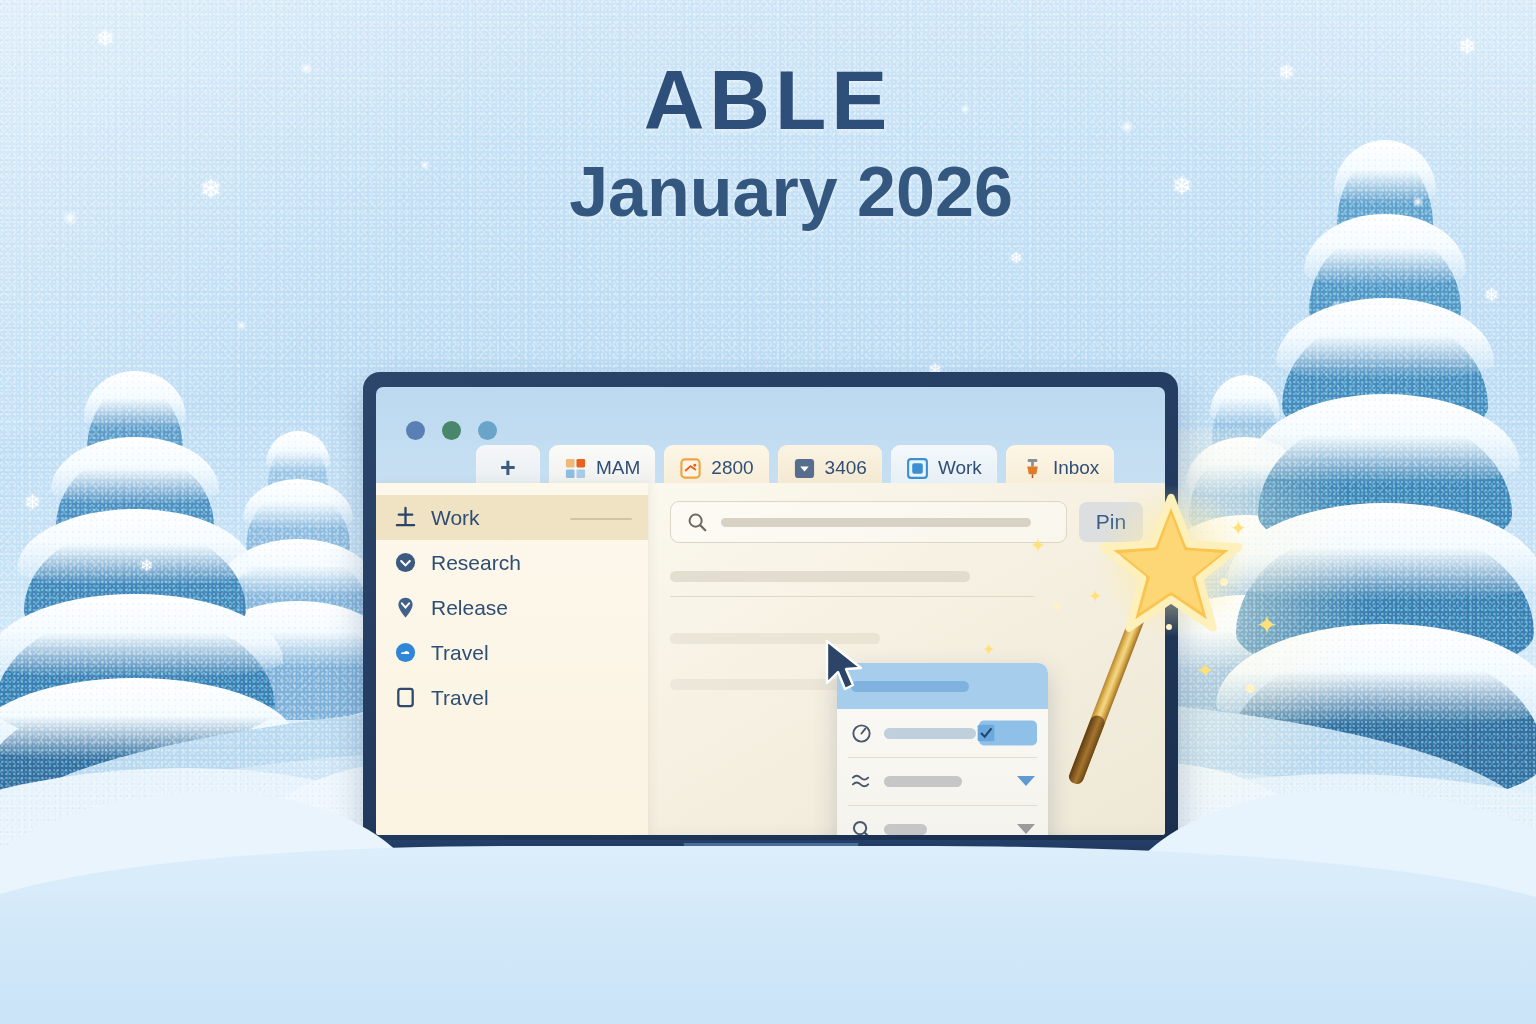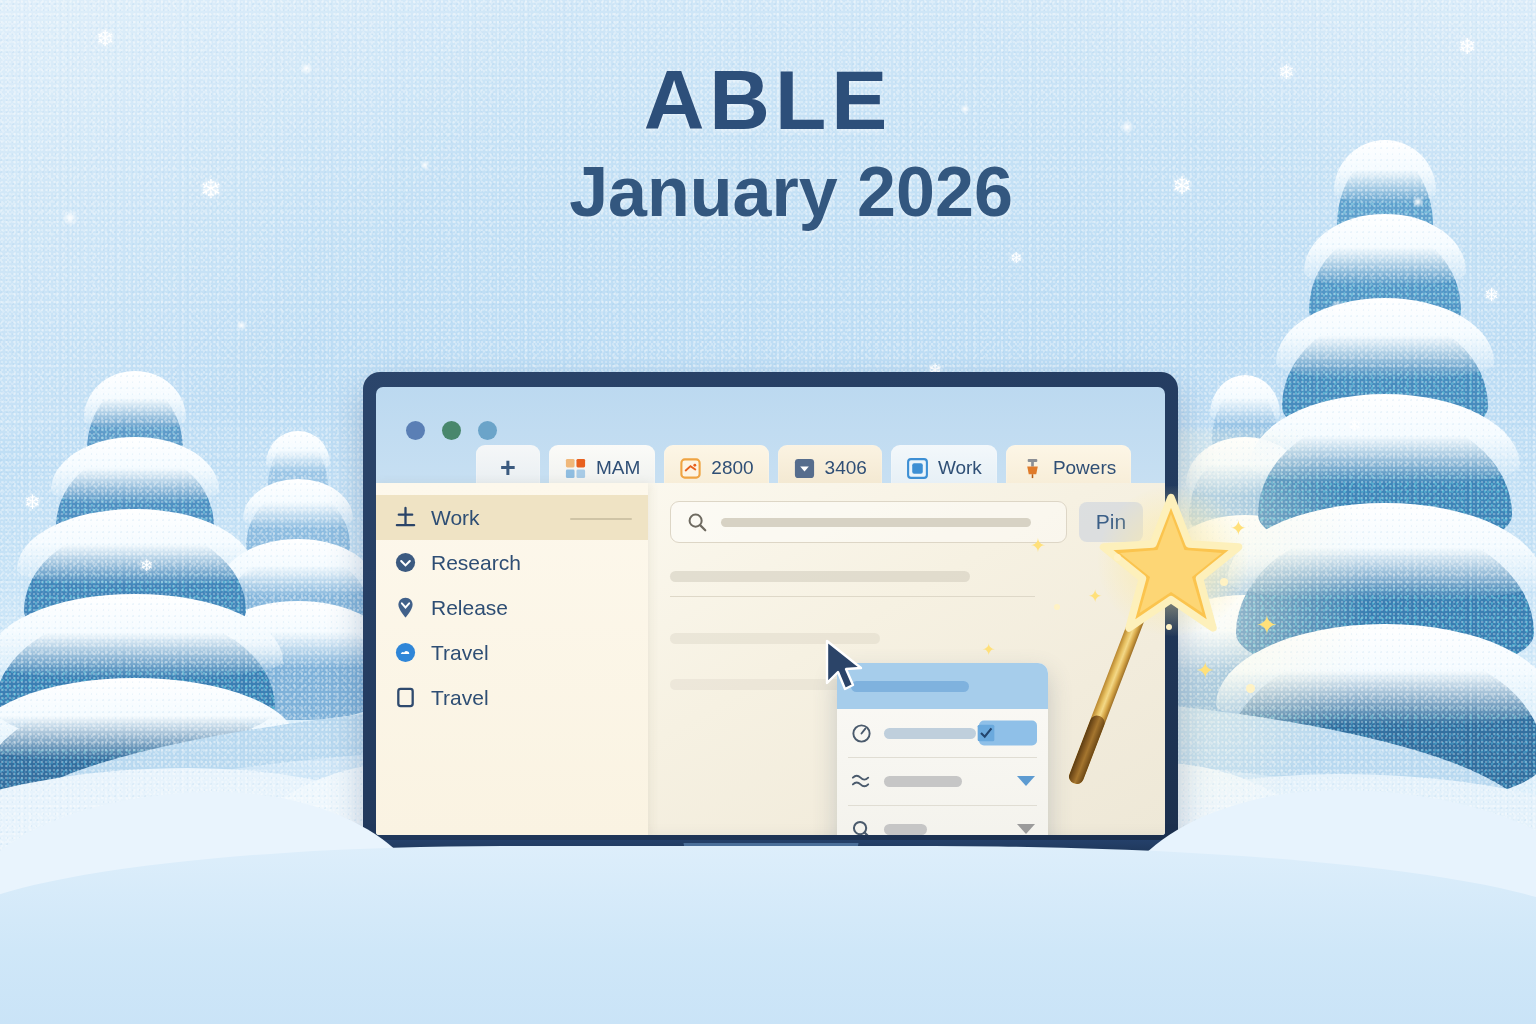--- a/index.html
+++ b/index.html
@@ -506,21 +506,21 @@
               <span>Work</span>
             </div>
 
             <div class="tab tab-cream">
               <svg class="ic" viewBox="0 0 24 24">
                 <rect x="7" y="2" width="10" height="3.2" rx="1" fill="#8b8f95"></rect>
                 <rect x="10.6" y="5" width="2.8" height="5" fill="#8b8f95"></rect>
                 <path d="M6.5 10 h11 l-1.6 8 h-7.8 z" fill="#e07b2a"></path>
                 <rect x="11.2" y="18" width="1.6" height="4" fill="#b75d16"></rect>
               </svg>
-              <span>Powers</span>
+              <span>Inbox</span>
             </div>
 
           </div>
         </div>
 
         <div class="page">
 
           <div class="sidebar">
 
 

